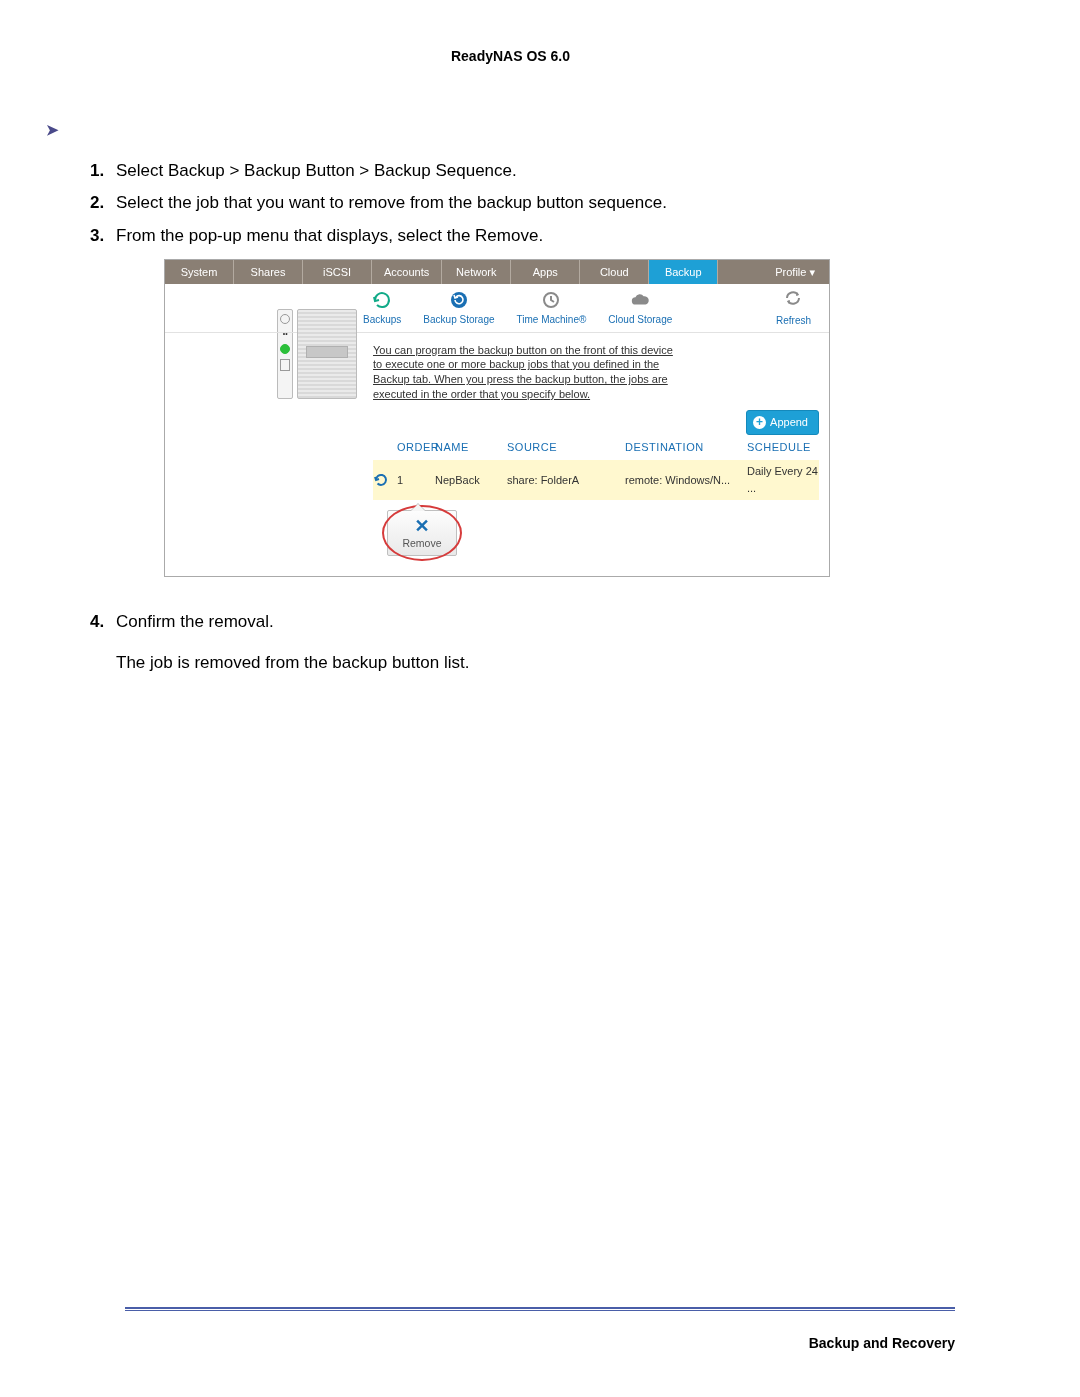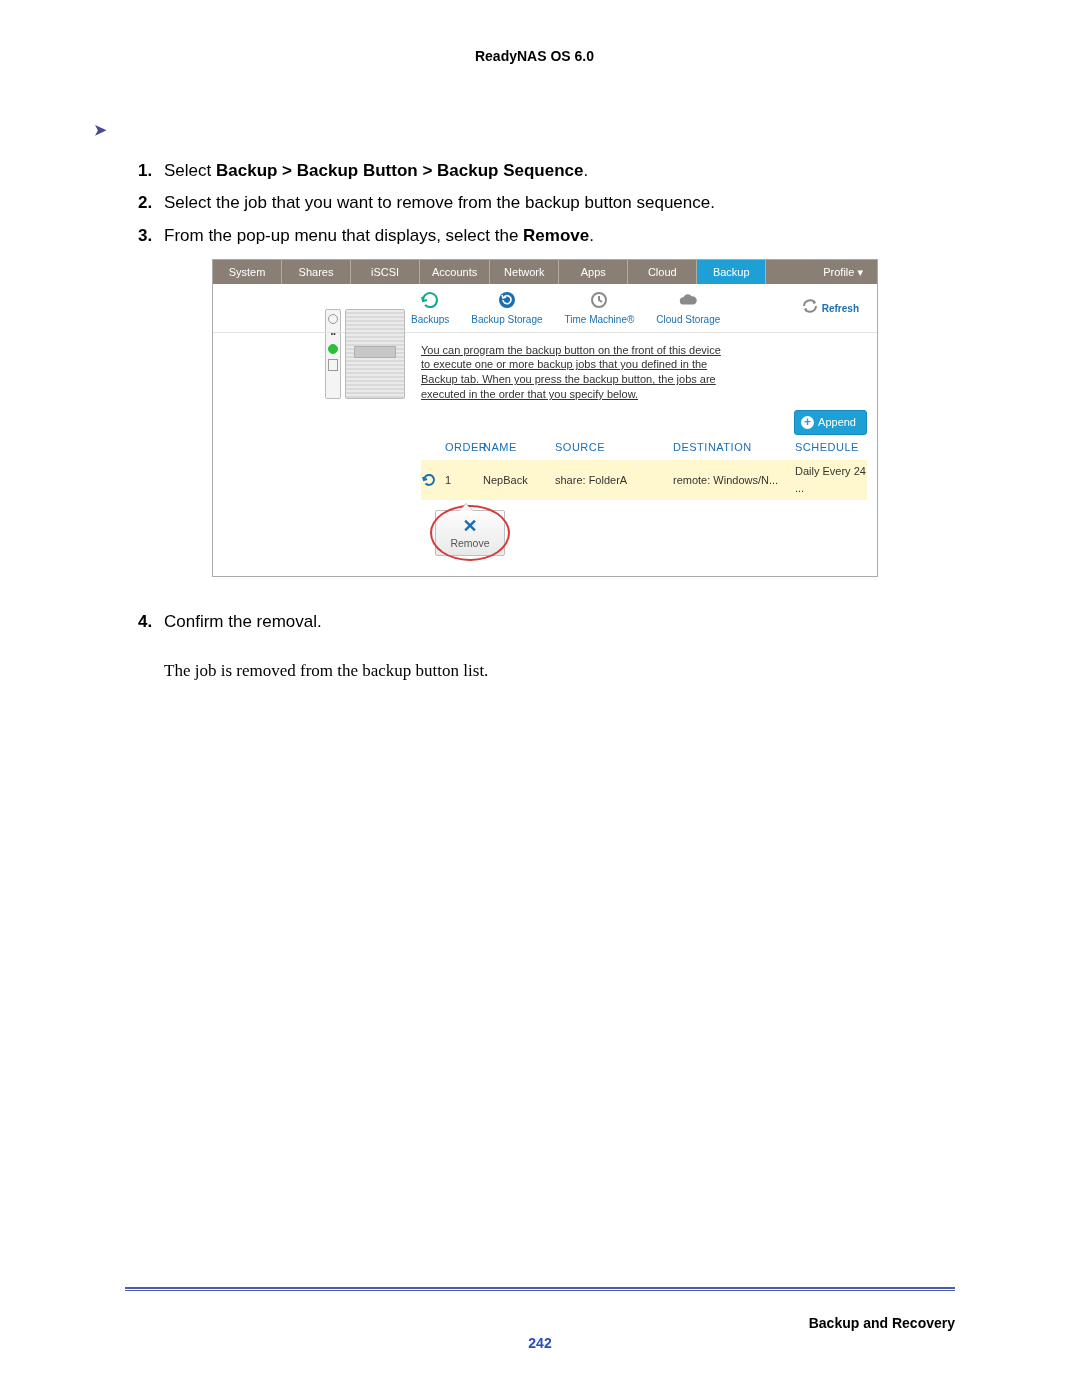--- a/index.html
+++ b/index.html
@@ -7,21 +7,21 @@
     padding: 0;
     background: #fff;
     font-family: Arial, Helvetica, sans-serif;
     color: #000;
     width: 1080px;
     height: 1397px;
     position: relative;
     box-sizing: border-box;
   }
   .page {
-    padding: 48px 125px 0 114px;
+    padding: 48px 125px 0 66px;
   }
   .doc-header {
     text-align: center;
     font-weight: bold;
     font-size: 14px;
     margin-bottom: 58px;
   }
   .arrow-heading {
     display: flex;
     align-items: baseline;
@@ -52,24 +52,23 @@
     padding-left: 26px;
   }
   ol.steps > li::before {
     content: counter(step) ".";
     position: absolute;
     left: 0;
     font-weight: bold;
   }
   ol.steps > li .follow {
     display: block;
-    margin-top: 22px;
-    font-family: Liberation Serif, serif;
-  }
-  .bold { font-weight: bold; text-align: center; }
+    margin-top: 14px;
+  }
+  .bold { font-weight: normal; text-align: center; }
 
   
   .screenshot {
     border: 1px solid #aaa;
     width: 664px;
     margin: 10px 0 32px 48px;
     font-size: 11px;
     color: #333;
     background: #fff;
   }
@@ -103,21 +102,21 @@
     padding: 6px 0 4px 0;
     border-bottom: 1px solid #e2e2e2;
     color: #1a6fb3;
     font-size: 10px;
     gap: 16px;
     position: relative;
   }
   .subnav .subhead { padding-left: 198px; display:flex; gap:22px;}
   .subnav .item { display: flex; flex-direction: column; align-items: center; gap: 2px; cursor: pointer; }
   .subnav .item .ico { width: 20px; height: 20px; display:flex; align-items:center; justify-content:center; }
-  .subnav .refresh { position:absolute; right:18px; top:14px; display:flex; flex-direction:row; align-items:center; gap:2px;font-weight:bold;}
+  .subnav .refresh { position:absolute; right:18px; top:6px; display:flex; flex-direction:column; align-items:center; gap:2px;}
   .body-area { display: flex; }
   .left-panel {
     width: 198px;
     padding: 10px 6px 10px 10px;
     box-sizing: border-box;
   }
   .left-title { font-size: 17px; color: #6b6b6b; line-height: 1.15; }
   .left-title .caret { color:#8a8a8a; font-size:12px; margin-right:4px;}
   .device-graphic {
     display:flex; gap:4px; margin-top: -34px; margin-left: 102px;
@@ -376,14 +375,13 @@
     <li>
       <span>Confirm the removal.</span>
       <span class="follow">The job is removed from the backup button list.</span>
     </li>
   </ol>
 </div>
 
 <div class="page-footer">
   <div class="rule"></div>
   <div class="ftxt">Backup and Recovery</div>
-  <div class="pno">242</div>
 </div>
 
 </body></html>

